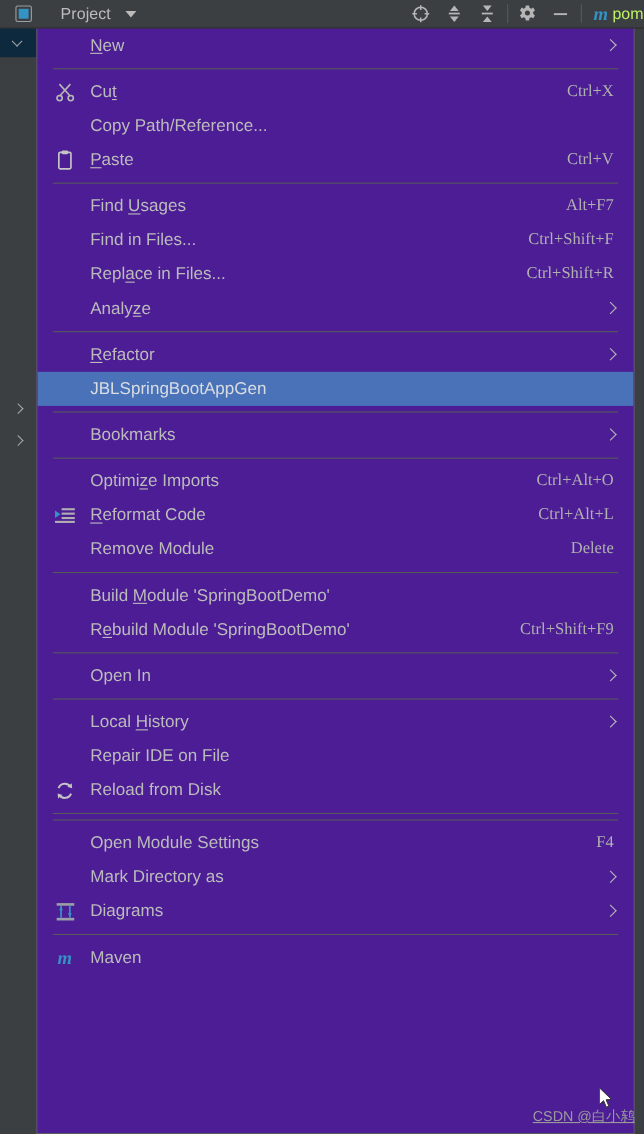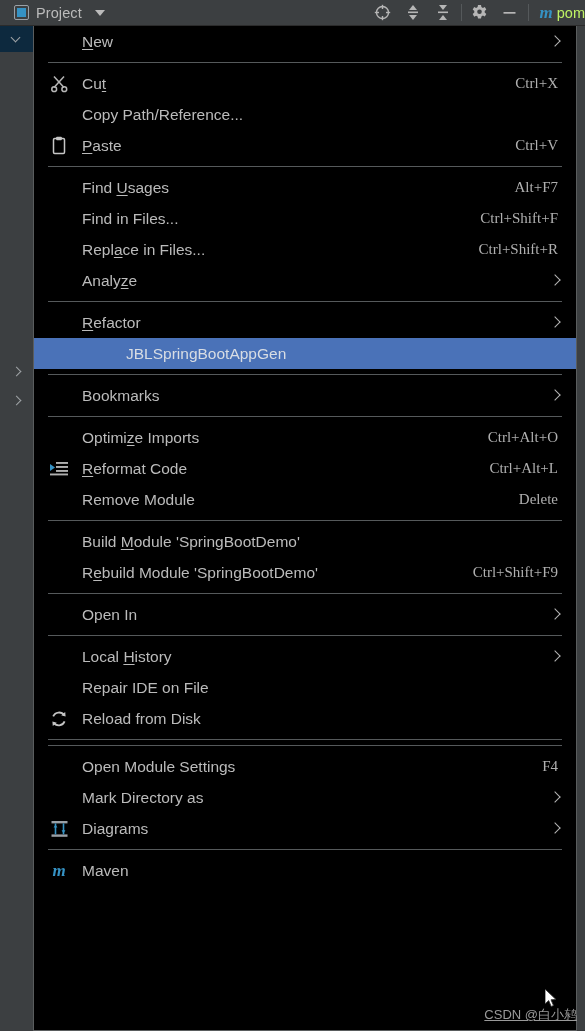--- a/index.html
+++ b/index.html
@@ -48,20 +48,21 @@
   }
   .proj-icon i {
     display: block;
     width: 100%; height: 100%;
     background: #3592c4;
   }
   .tb-title {
     color: #bbbbbb;
     font-size: 14.5px;
     letter-spacing: 0.1px;
+    margin-left: 19px;
   }
   .caret-down {
     width: 0; height: 0;
     border-left: 5.5px solid transparent;
     border-right: 5.5px solid transparent;
     border-top: 6px solid #bbbbbb;
     margin-left: 6px;
   }
   .tb-right {
     margin-left: auto;
@@ -131,38 +132,37 @@
     transform: rotate(45deg);
   }
 
   
   .menu {
     position: absolute;
     left: 33px;
     top: 26px;
     width: 544px;
     height: 1005px;
-    background: #000000;
+    background: #4c1d95;
     border: 1px solid #5a5d5e;
     border-top: none;
     box-sizing: border-box;
     overflow: hidden;
   }
   .mi {
     position: relative;
     height: 31px;
     display: flex;
     align-items: center;
     box-sizing: border-box;
     padding-left: 14px;
     padding-right: 14px;
   }
   .mi.sel {
     background: #4a72b8;
-    gap: 44px;
   }
   .mi-icon {
     width: 22px;
     min-width: 22px;
     height: 20px;
     display: flex;
     align-items: center;
     justify-content: center;
     margin-right: 12px;
   }

